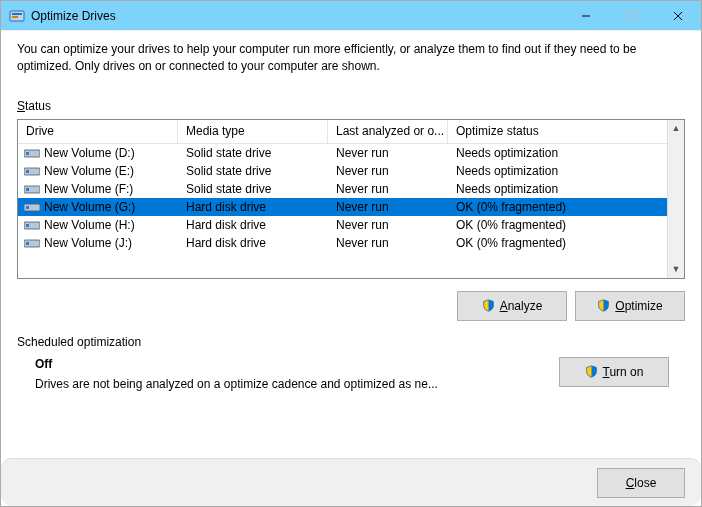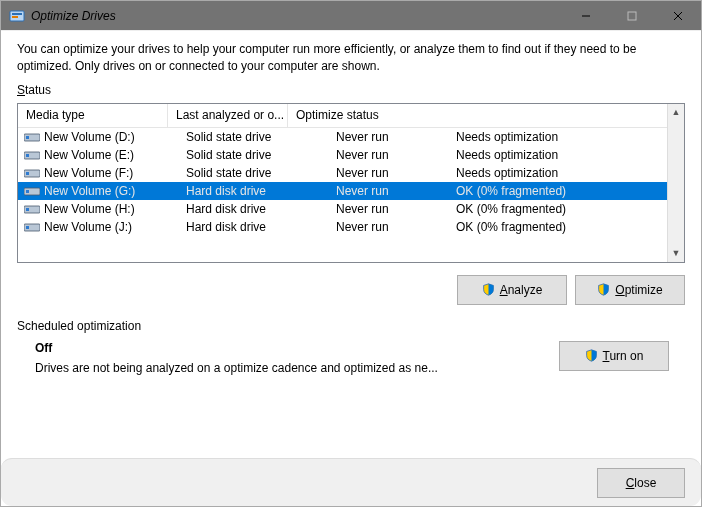--- a/index.html
+++ b/index.html
@@ -14,23 +14,22 @@
     border: 1px solid #aaa;
     display: flex;
     flex-direction: column;
     overflow: hidden;
   }
   .titlebar {
     height: 30px;
     display: flex;
     align-items: center;
     padding-left: 8px;
-    background: #737373;
+    background: #7dd3fc;
     border-bottom: 1px solid #eee;
-    font-style: italic;
   }
   .titlebar .app-icon {
     width: 16px; height: 16px;
     display: inline-flex;
     align-items: center;
     justify-content: center;
     margin-right: 6px;
   }
   .titlebar .title { flex: 0 0 auto; }
   .titlebar .spacer { flex: 1; }
@@ -45,21 +44,21 @@
   .winbtn.disabled { color: #bbb; }
   .winbtn svg { width: 10px; height: 10px; }
   .content {
     padding: 10px 16px 0 16px;
     flex: 1;
     display: flex;
     flex-direction: column;
   }
   .desc {
     line-height: 1.4;
-    margin-bottom: 8px;
+    margin-bottom: 24px;
   }
   .status-label { margin-bottom: 6px; }
   .listbox {
     border: 1px solid #828790;
     height: 160px;
     position: relative;
     display: flex;
     background: #fff;
   }
   .list-inner { flex: 1; overflow: hidden; }
@@ -87,21 +86,21 @@
     height: 18px;
     align-items: center;
   }
   .row .col-drive, .row .col-media, .row .col-last, .row .col-status {
     border-right: none;
     height: 18px;
   }
   .row .col-drive { display: flex; align-items: center; gap: 4px; padding-left: 6px;}
   .row.selected {
     background: #0078d7;
-    color: #e5e5e5;
+    color: #000000;
   }
   .drive-icon {
     width: 16px; height: 12px;
     display: inline-flex;
   }
   .vscroll {
     width: 17px;
     background: #f0f0f0;
     border-left: 1px solid #ddd;
     display: flex;
@@ -192,20 +191,21 @@
 <div class="content">
   <div class="desc">You can optimize your drives to help your computer run more efficiently, or analyze them to find out if they need to be optimized. Only drives on or connected to your computer are shown.</div>
 
   <div class="status-label">
     <span class="accesskey">S</span><span id="status-rest">tatus</span>
   </div>
 
   <div class="listbox">
     <div class="list-inner">
       <div class="list-header">
+        <div class="col col-drive">Drive</div>
         <div class="col col-media">Media type</div>
         <div class="col col-last">Last analyzed or o...</div>
         <div class="col col-status">Optimize status</div>
       </div>
       <div class="rows" id="rows">
           <div class="row">
             <div class="col col-drive">
               <span class="drive-icon">
                 <svg viewBox="0 0 16 12">
                   <rect x="0" y="3" width="16" height="7" rx="1" fill="#b9c7d6" stroke="#48586c" stroke-width="0.8"></rect>

